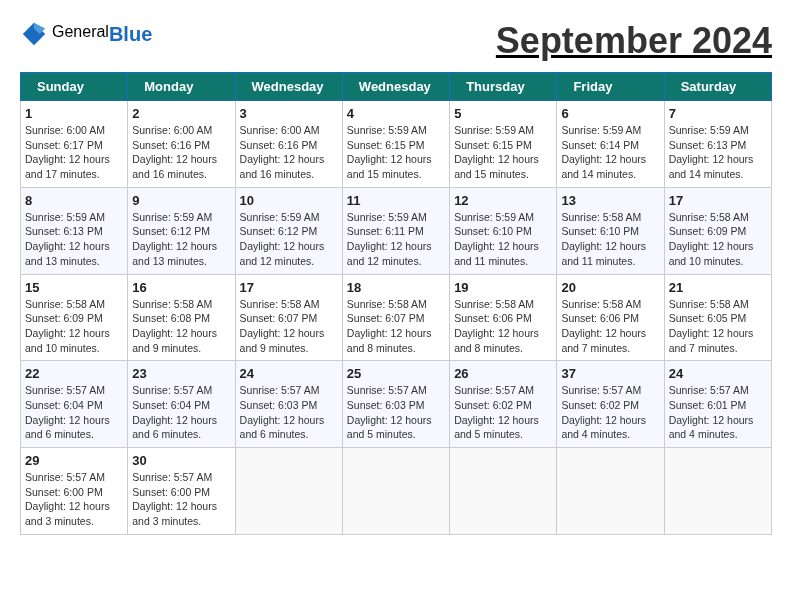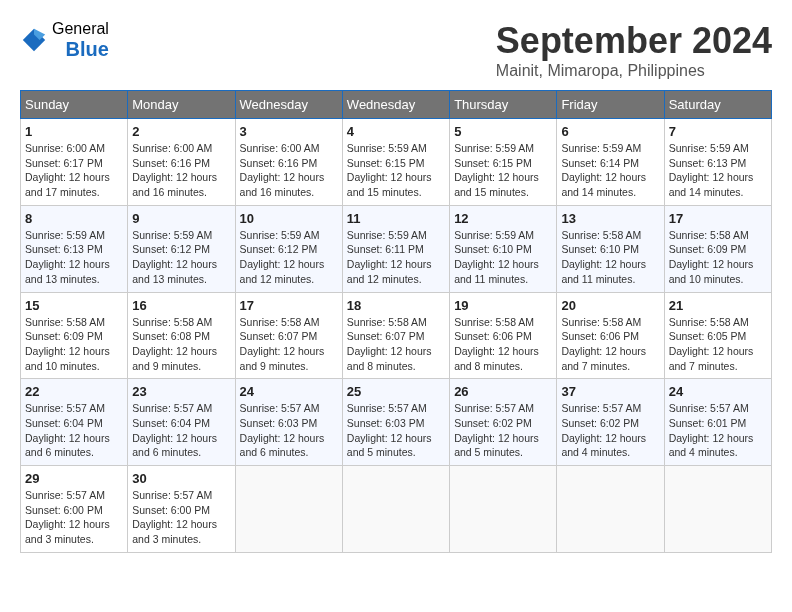--- a/index.html
+++ b/index.html
@@ -16,57 +16,56 @@
       align-items: flex-start;
       margin-bottom: 10px;
     }
     .logo {
       display: flex;
       align-items: center;
       gap: 4px;
     }
     .logo-text {
       display: flex;
-      flex-direction: column;
       line-height: 1.1;
-      align-items: flex-end;
     }
     .logo-blue {
       font-size: 20px;
       font-weight: bold;
       color: #1a6bbf;
     }
     .logo-icon {
       width: 28px;
       height: 28px;
     }
     .title-section {
-      text-align: left;
+      text-align: right;
+      text-decoration: underline;
     }
     .main-title {
       font-size: 36px;
       font-weight: bold;
       color: #333;
     }
     .subtitle {
       font-size: 16px;
       color: #555;
     }
     .calendar {
       width: 100%;
       border-collapse: collapse;
       font-size: 11px;
     }
     .calendar thead tr th {
-      background-color: #737373;
+      background-color: #0f766e;
       color: #fff;
-      padding: 6px 4px;
+      padding: 6px 16px;
       text-align: left;
       font-size: 13px;
-      font-weight: normal;
+      font-weight: bold;
       border: 1px solid #1a6bbf;
     }
     .calendar tbody tr td {
       vertical-align: top;
       padding: 5px 4px;
       border: 1px solid #ccc;
       width: calc(100% / 7);
       background: #fff;
       min-height: 80px;
     }
@@ -98,21 +97,20 @@
       <polygon points="20,4 36,20 20,36 4,20" fill="#1a6bbf"></polygon>
       <polygon points="20,4 36,12 28,20 20,12" fill="#4a9ee0"></polygon>
     </svg>
     <div class="logo-text">
       <span>General</span>
       <span class="logo-blue">Blue</span>
     </div>
   </div>
   <div class="title-section">
     <div class="main-title">September 2024</div>
-    <div class="subtitle">Mainit, Mimaropa, Philippines</div>
   </div>
 </div>
 
 <table class="calendar">
   <thead>
     <tr>
       <th>Sunday</th>
       <th>Monday</th>
       <th>Wednesday</th>
       <th>Wednesday</th>

